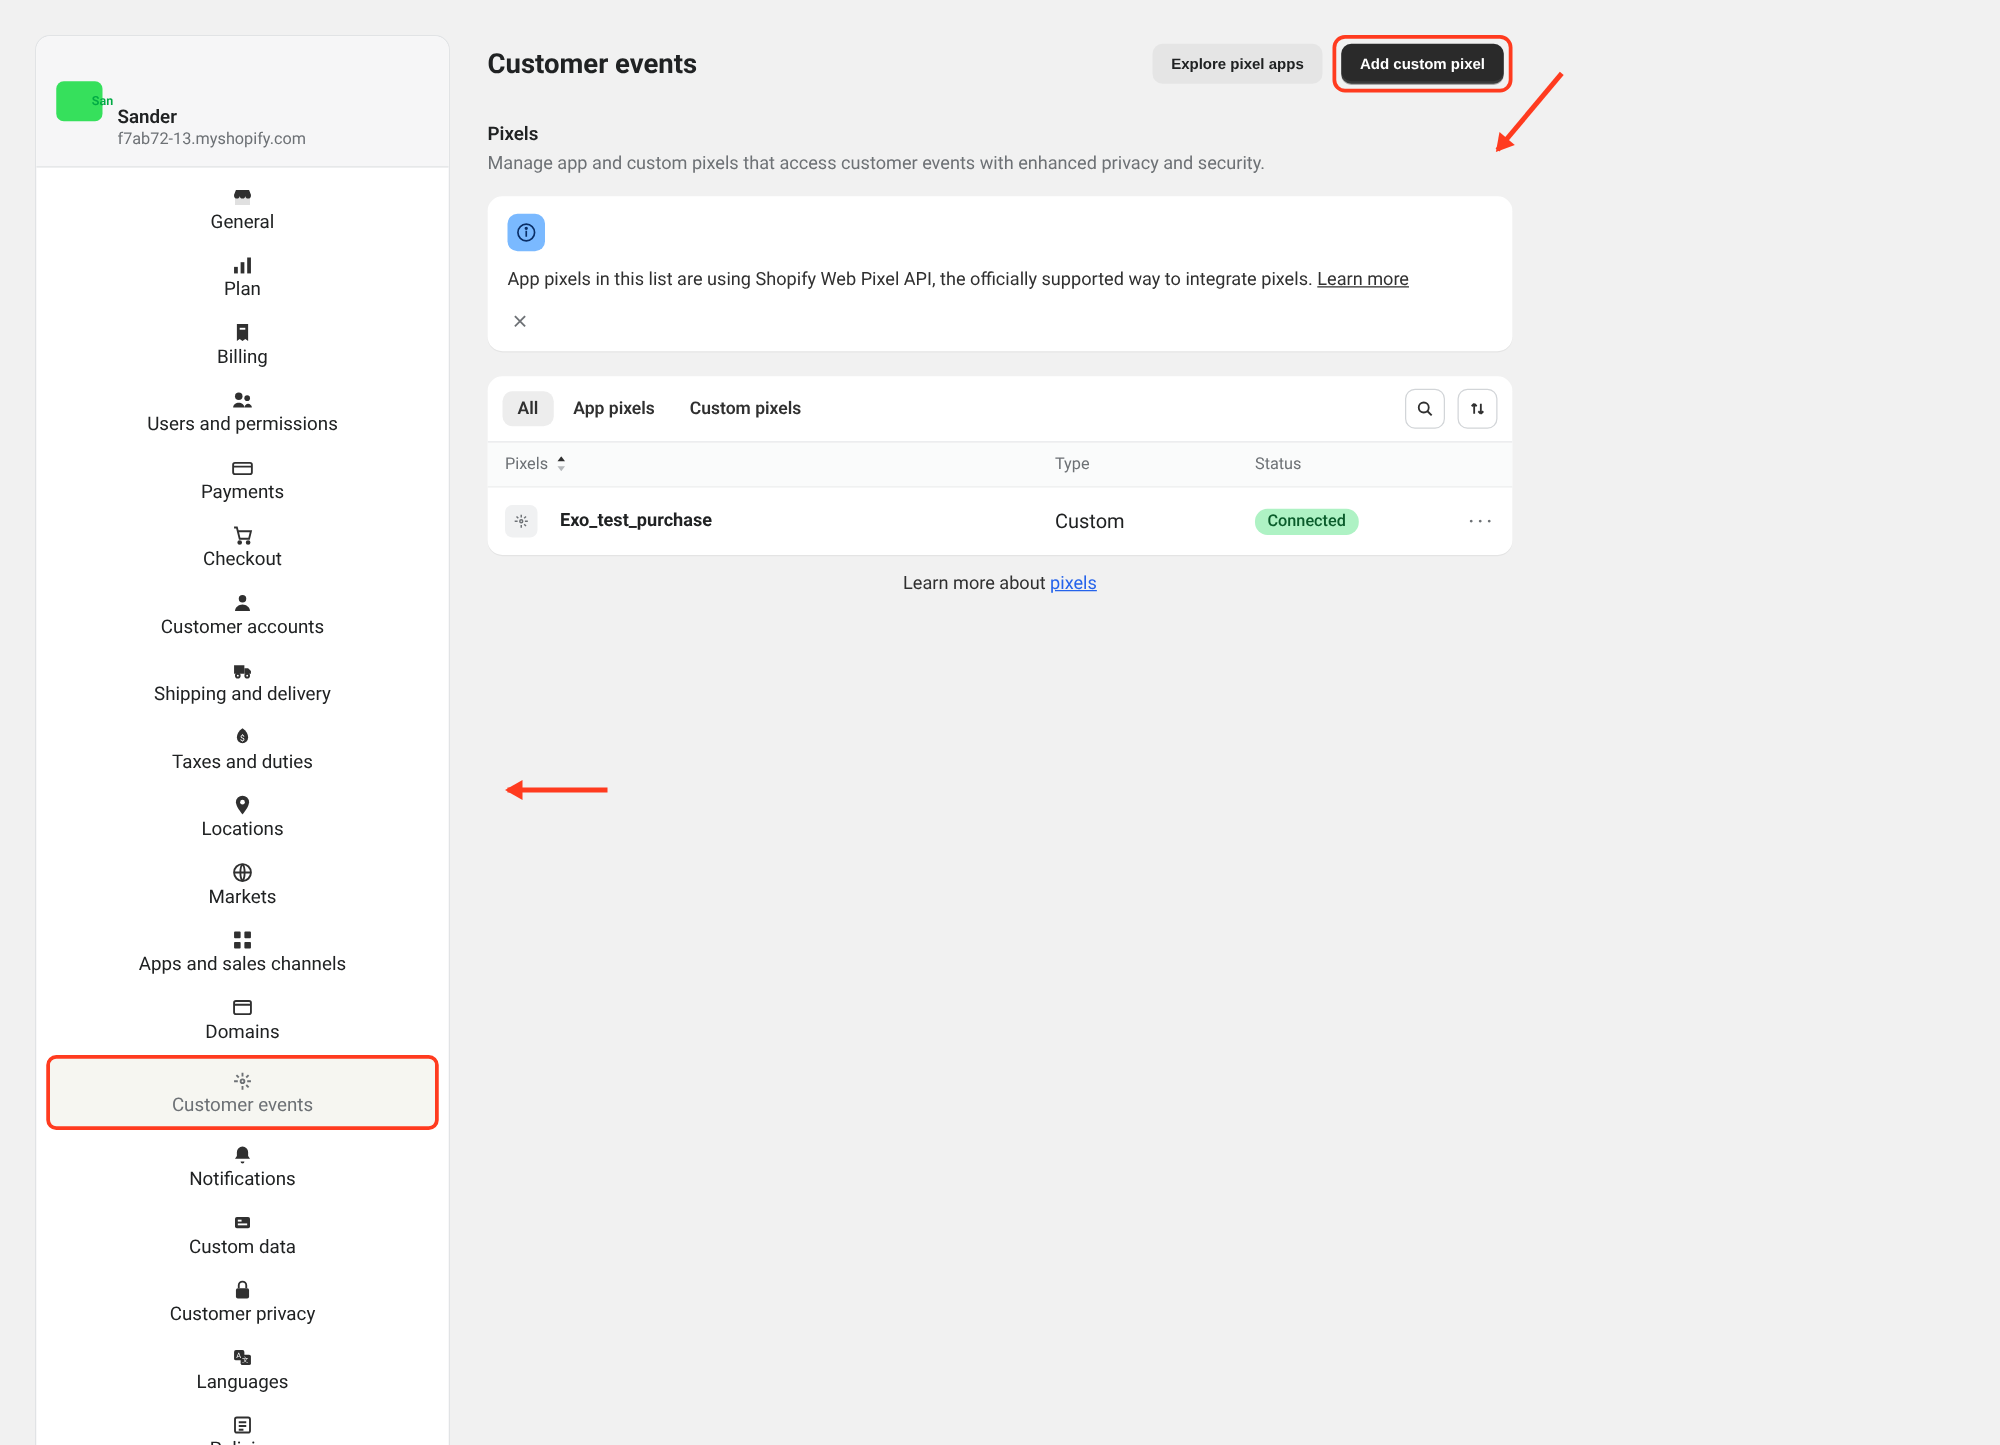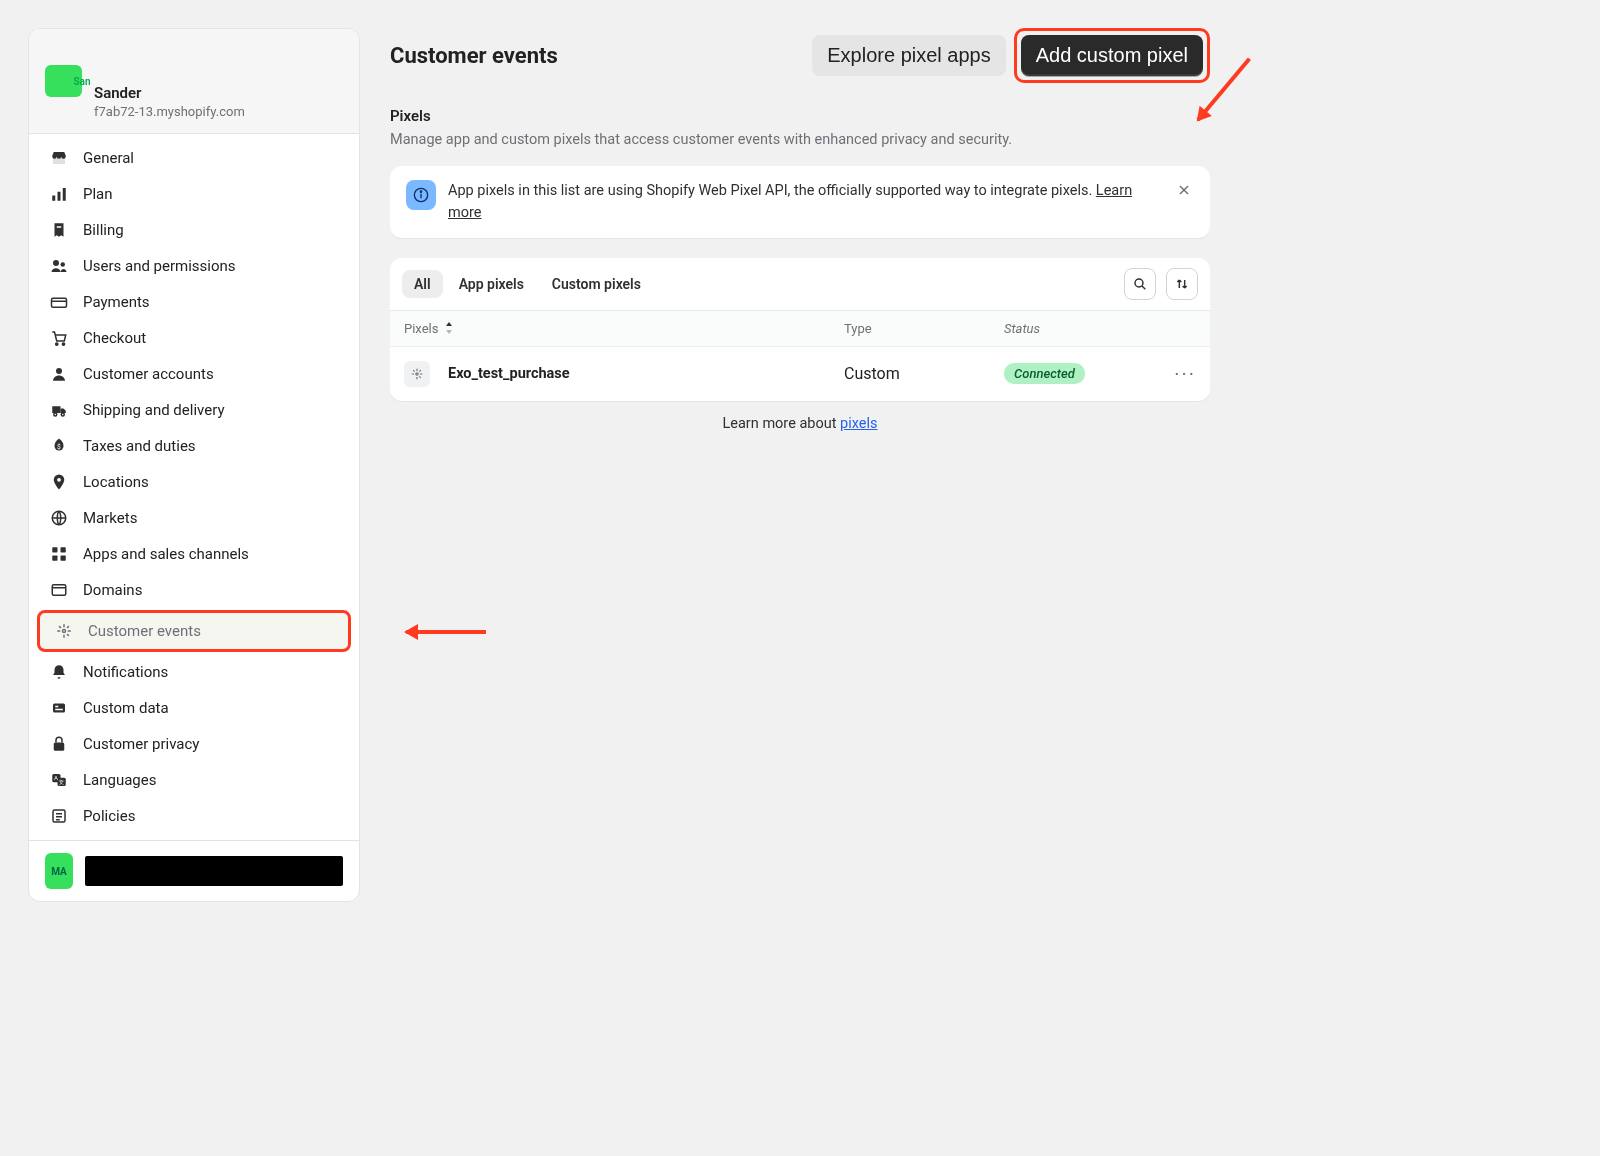--- a/index.html
+++ b/index.html
@@ -33,26 +33,27 @@
     background: #36e05c;
     color: #0a4;
     font-size: 10px;
     font-weight: 600;
     display: flex; align-items: center; justify-content: center; padding-left: 37px;
   }
   .shop-name { font-weight: 600; font-size: 15px; margin-top: 41px; }
   .shop-domain { color: #6d7175; font-size: 13px; margin-top: 2px; }
   .nav { padding: 6px 6px; }
   .nav-item {
-    display: flex; align-items: center; gap: 14px;
+    display: flex; align-items: center; 
     padding: 8px 14px;
     border-radius: 8px;
     font-size: 15px;
     color: #202223;
     cursor: pointer;
+    flex-direction: column;
   }
   .nav-item.active {
     background: #f6f6f1;
     color: #6d7175;
     position: relative;
   }
   .nav-item.active-highlight {
     border: 3px solid #ff3b1f;
     border-radius: 8px;
     margin: 2px;
@@ -70,22 +71,22 @@
   }
   .footer-redact { background:#000; height:30px; flex:1; border-radius:2px; }
 
   .main { flex:1; max-width: 820px; }
   .page-header { display:flex; align-items:center; justify-content:space-between; margin-bottom:24px; }
   .page-title { font-size: 22px; font-weight:700; }
   .header-actions { display:flex; gap:8px; align-items:center; }
   .btn {
     padding: 9px 15px;
     border-radius: 8px;
-    font-size: 20px;
-    font-weight: 400;
+    font-size: 12px;
+    font-weight: 700;
     border: none;
     cursor: pointer;
   }
   .btn-secondary { background:#e5e5e5; color:#202223; }
   .btn-primary {
     background:#2a2a2a; color:#fff;
     box-shadow: inset 0 -2px 0 rgba(255,255,255,0.08), 0 1px 0 rgba(0,0,0,0.3);
   }
   .btn-primary-wrap {
     border: 3px solid #ff3b1f;
@@ -96,20 +97,21 @@
 
   .section-title { font-size:15px; font-weight:600; margin-bottom:6px; }
   .section-desc { color:#6d7175; font-size:14.5px; margin-bottom:18px; }
 
   .info-card {
     background:#fff; border-radius:12px;
     padding:14px 16px;
     display:flex; gap:12px; align-items:flex-start;
     box-shadow: 0 1px 0 rgba(0,0,0,0.05);
     margin-bottom:20px;
+    flex-direction:column;
   }
   .info-icon {
     width:30px; height:30px; border-radius:8px;
     background:#7ab9ff; display:flex; align-items:center; justify-content:center;
     flex-shrink:0;
   }
   .info-text { flex:1; font-size:14.5px; color:#303030; line-height:1.5; }
   .info-text a { color:#303030; text-decoration: underline; }
   .close-x { color:#6d7175; cursor:pointer; width:20px; height:20px; display:flex; align-items:center; justify-content:center; }
 
@@ -129,21 +131,21 @@
     width:32px; height:32px; border:1px solid #d2d5d8; border-radius:8px;
     display:flex; align-items:center; justify-content:center; cursor:pointer;
     background:#fff;
   }
   .col-header {
     display:flex; padding:10px 14px; font-size:13px; color:#6d7175;
     border-top:1px solid #e7e8ea; background:#fafbfb;
   }
   .col-pixels { flex: 0 0 440px; display:flex; align-items:center; gap:6px; }
   .col-type { flex: 0 0 160px; }
-  .col-status { flex: 0 0 150px; font-style: italic; }
+  .col-status { flex: 0 0 150px; }
   .col-act { flex:1; text-align:right; }
   .row {
     display:flex; align-items:center; padding:14px;
     border-top:1px solid #eceded;
   }
   .row-icon {
     width:26px; height:26px; border-radius:6px;
     background:#f0f1f2; display:flex; align-items:center; justify-content:center;
     font-size:14px; margin-right:12px; color:#6d7175;
   }

